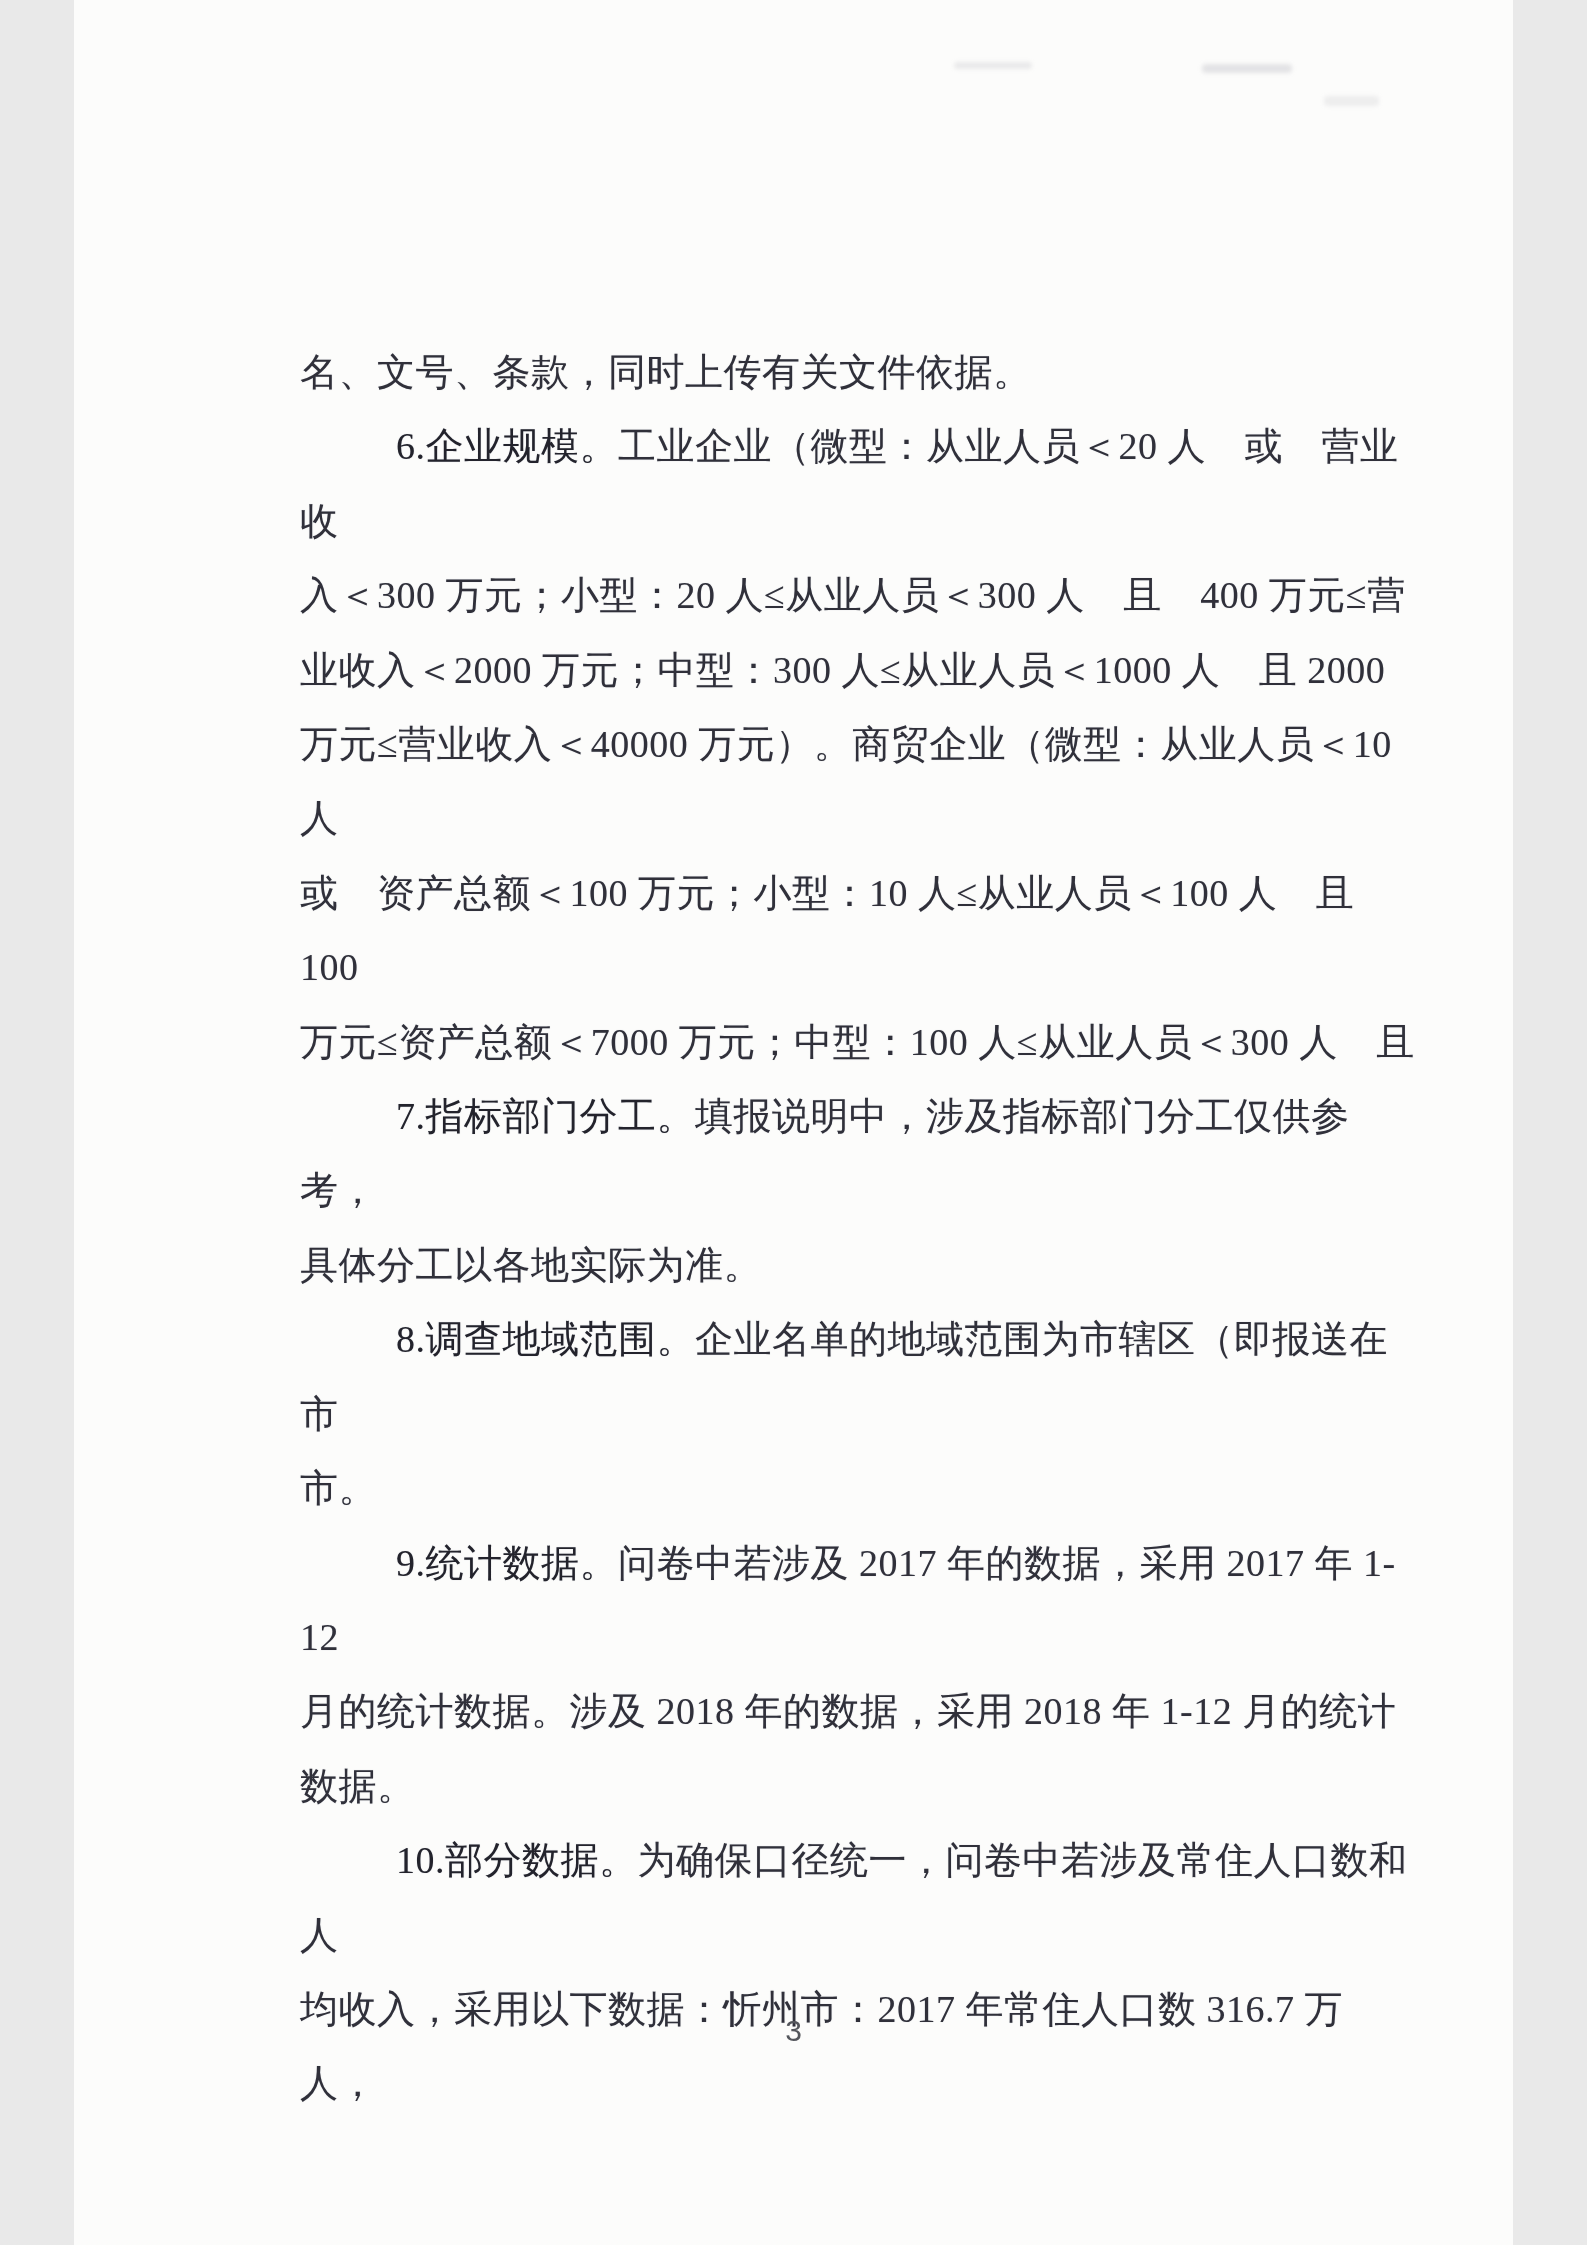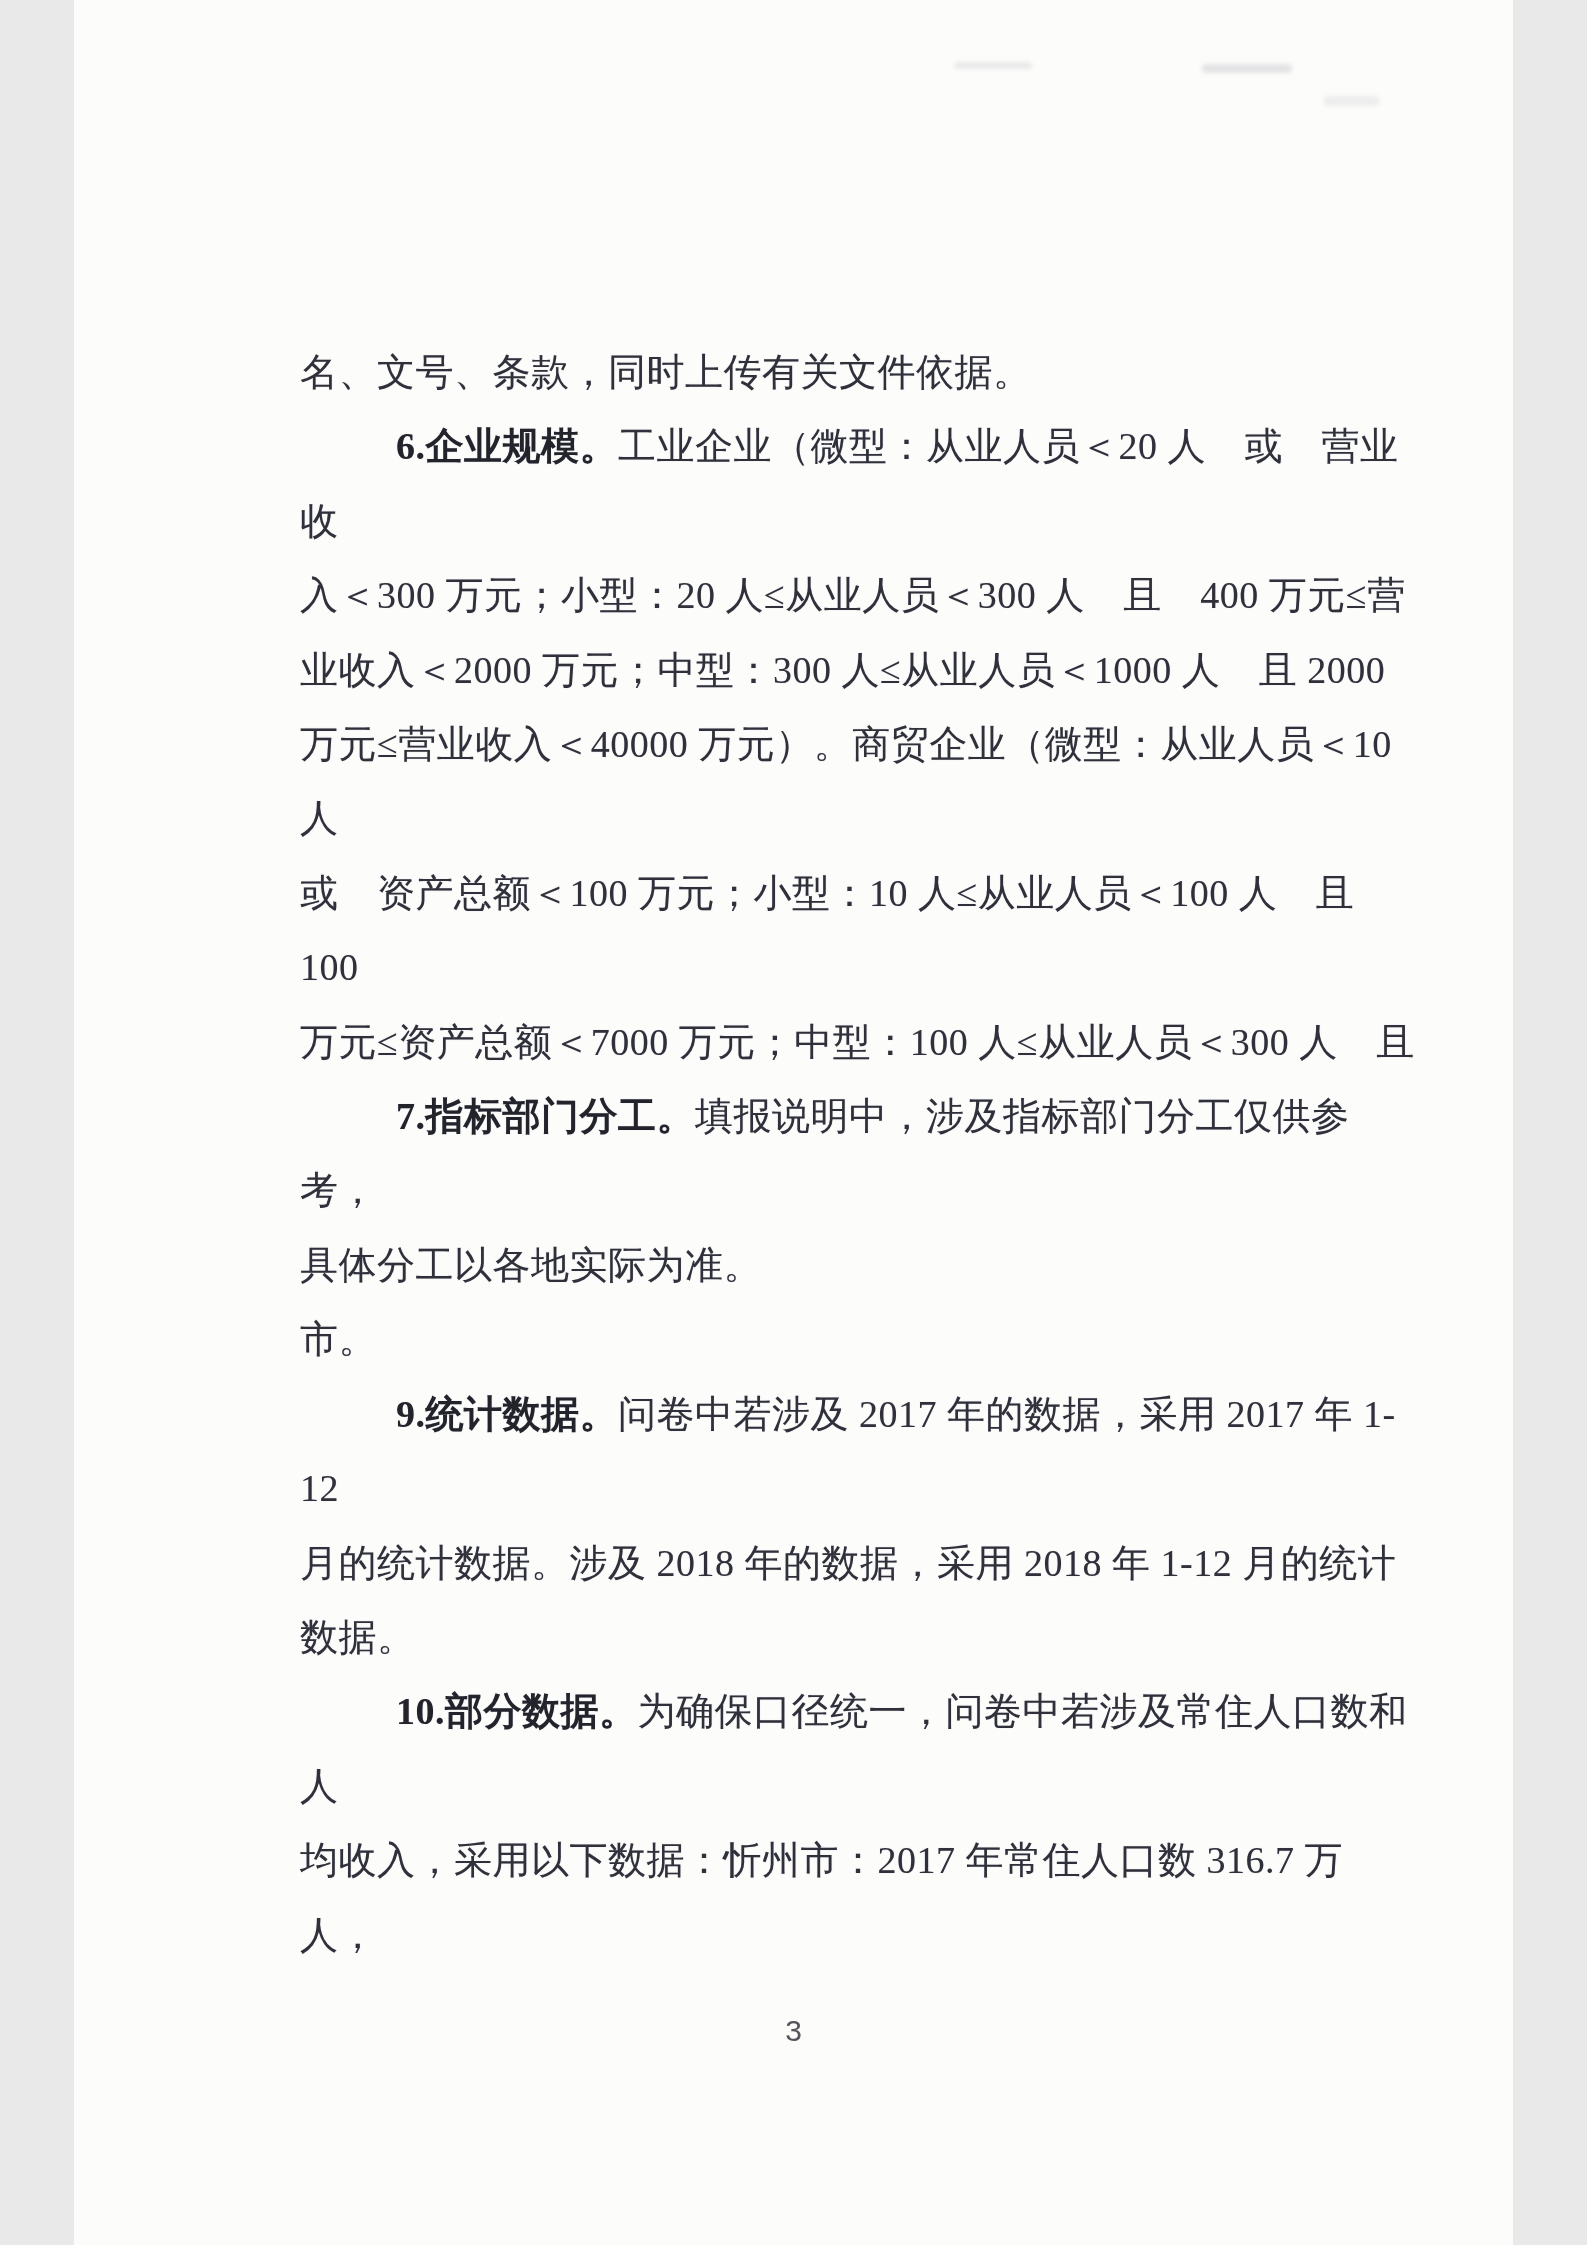--- a/index.html
+++ b/index.html
@@ -22,21 +22,21 @@
     line-height: 74.4px;
     letter-spacing: 0.5px;
     text-shadow: 0 0 1px rgba(90, 100, 120, 0.35);
   }
   .line {
     white-space: pre-wrap;
     min-height: 74.4px;
   }
   .line.indent { text-indent: 96px; }
   .b {
-    font-weight: bold;
+    font-weight: normal;
     color: #23232c;
   }
   .page-number {
     position: absolute;
     top: 2014px;
     left: 0;
     width: 100%;
     text-align: center;
     font-size: 30px;
     color: #54565c;
@@ -75,20 +75,21 @@
 
     <div class="line"><span class="b"></span><span>或　资产总额＜100 万元；小型：10 人≤从业人员＜100 人　且　100</span></div>
 
     <div class="line"><span class="b"></span><span>万元≤资产总额＜7000 万元；中型：100 人≤从业人员＜300 人　且</span></div>
 
 
     <div class="line indent"><span class="b">7.指标部门分工。</span><span>填报说明中，涉及指标部门分工仅供参考，</span></div>
 
     <div class="line"><span class="b"></span><span>具体分工以各地实际为准。</span></div>
 
+    <div class="line indent"><span class="b">8.调查地域范围。</span><span>企业名单的地域范围为市辖区（即报送在市</span></div>
 
 
     <div class="line"><span class="b"></span><span>市。</span></div>
 
     <div class="line indent"><span class="b">9.统计数据。</span><span>问卷中若涉及 2017 年的数据，采用 2017 年 1-12</span></div>
 
     <div class="line"><span class="b"></span><span>月的统计数据。涉及 2018 年的数据，采用 2018 年 1-12 月的统计</span></div>
 
     <div class="line"><span class="b"></span><span>数据。</span></div>
 

